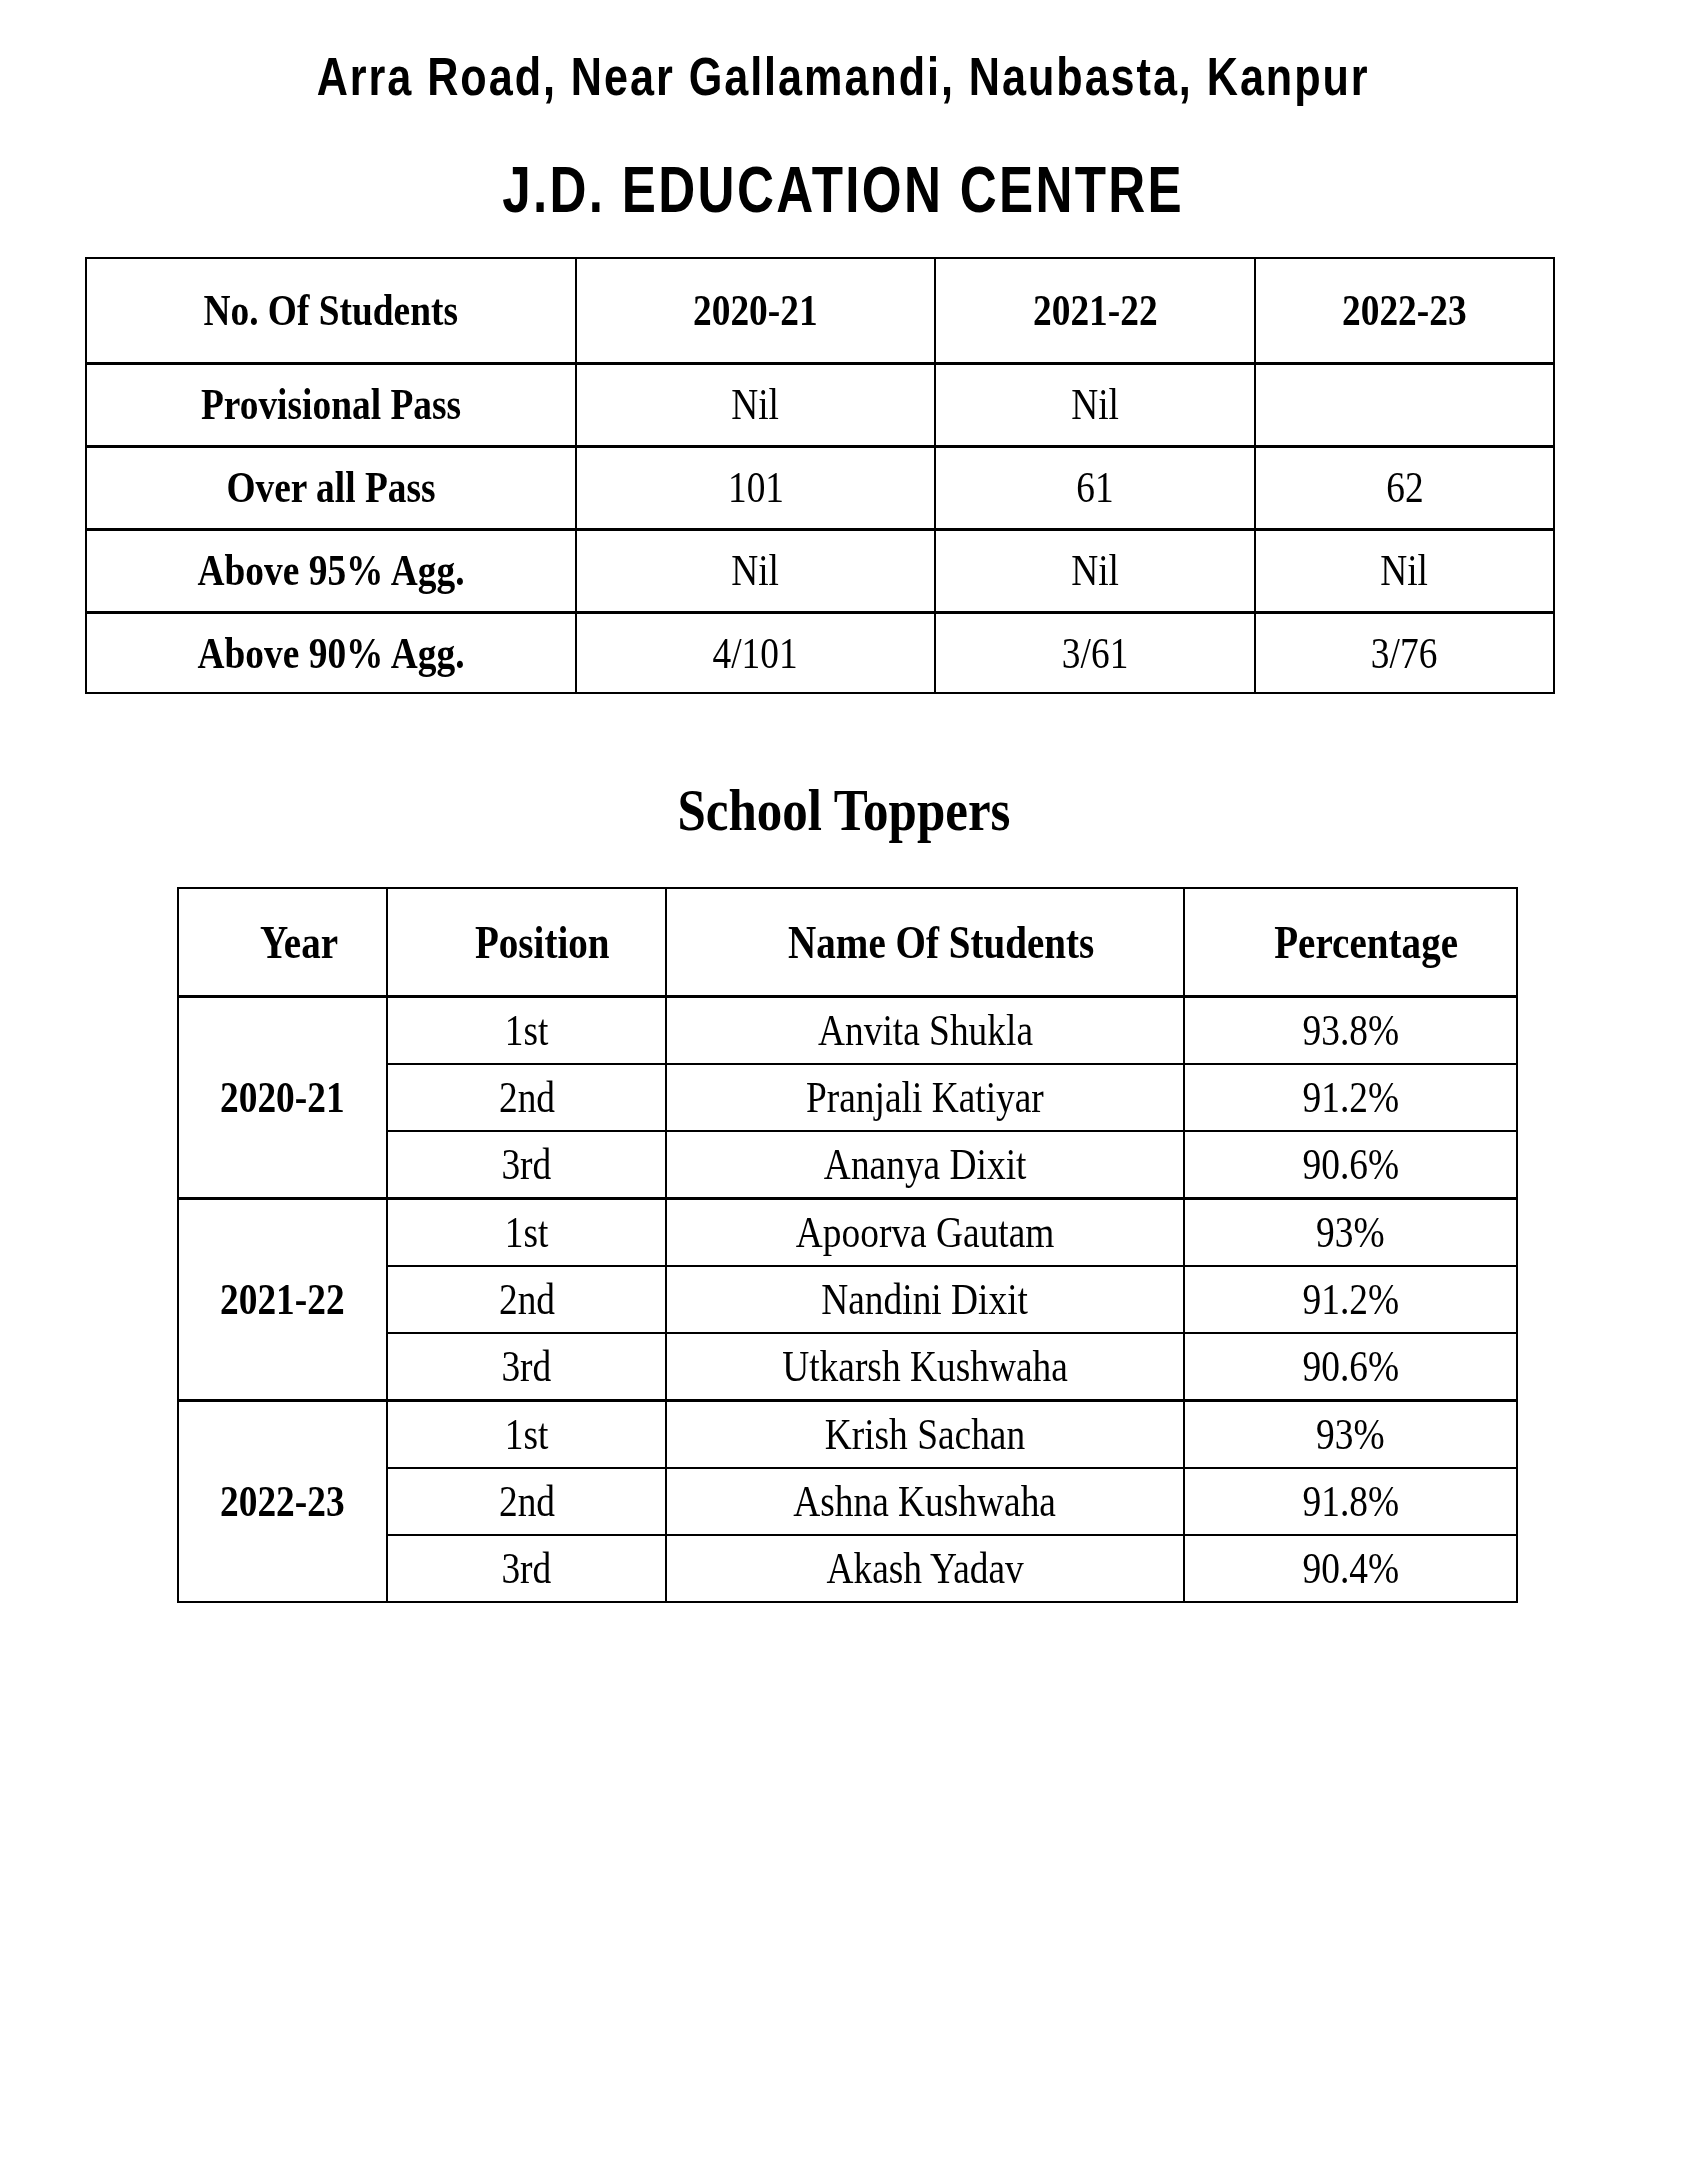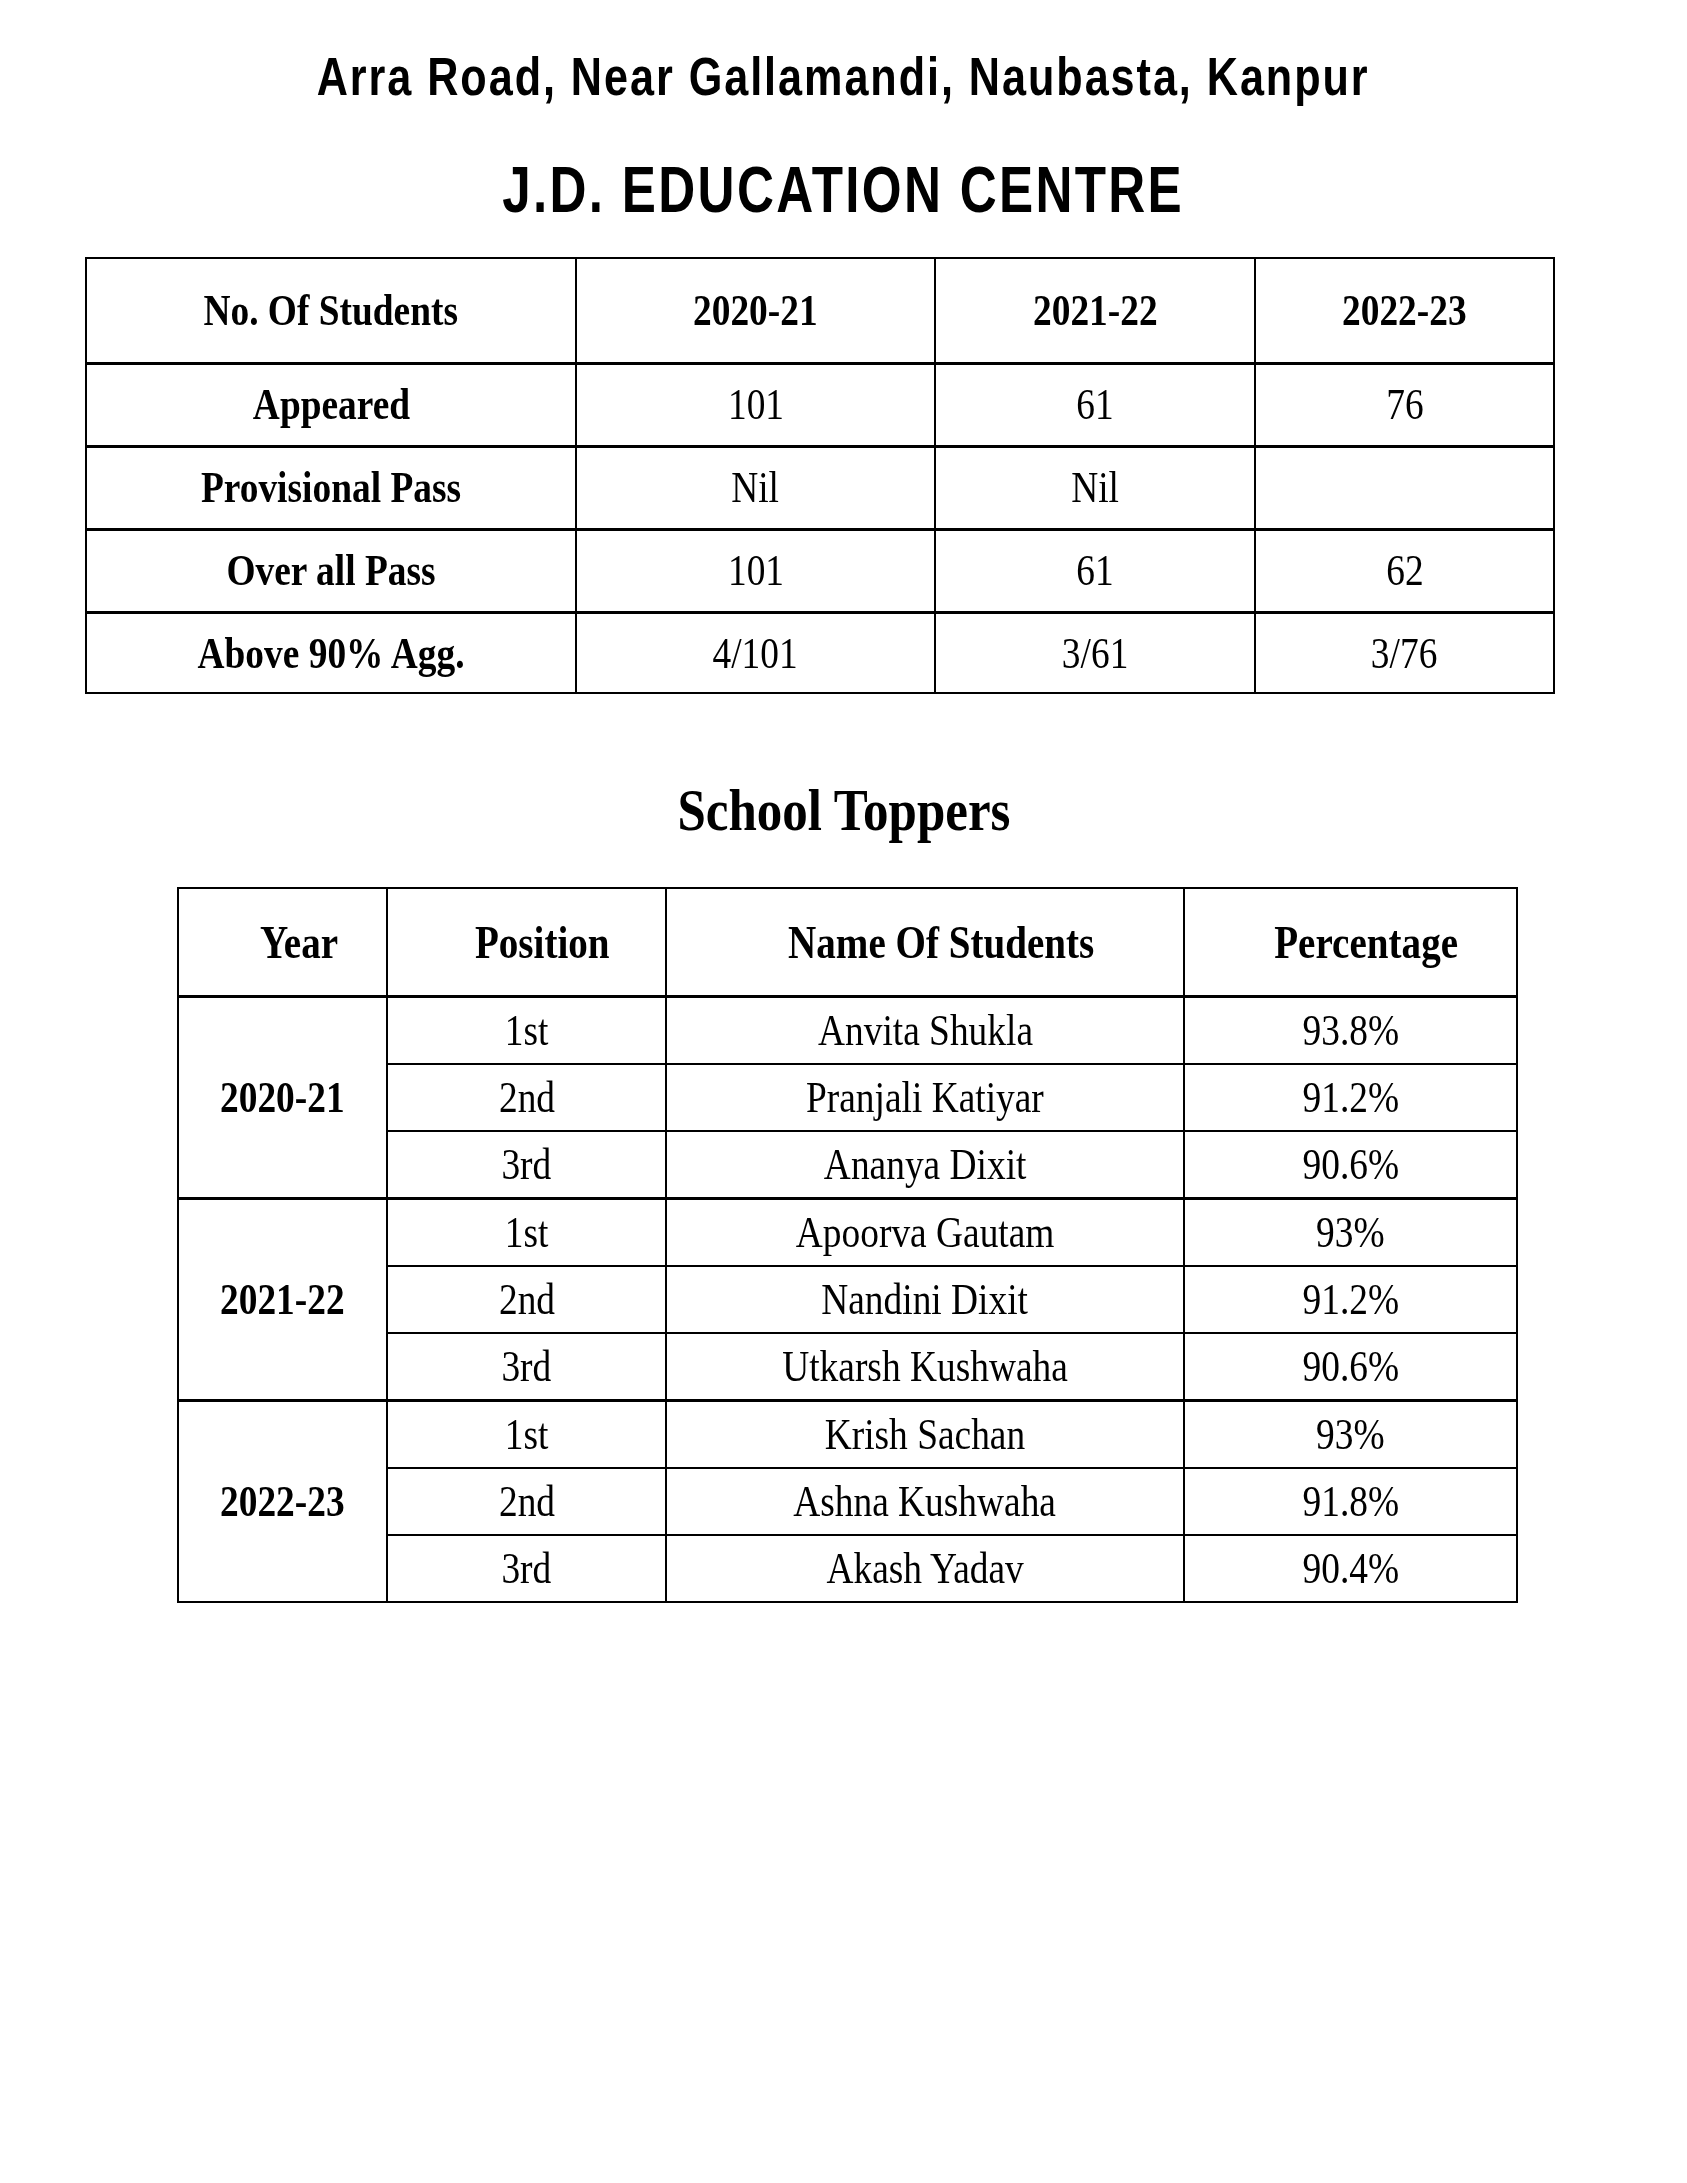--- a/index.html
+++ b/index.html
@@ -95,36 +95,36 @@
         <col style="width:299px">
     </colgroup>
     <tbody>
         <tr class="r-head">
       <th><span class="cx">No. Of Students</span></th>
       <th><span class="cx">2020-21</span></th>
       <th><span class="cx">2021-22</span></th>
       <th><span class="cx">2022-23</span></th>
     </tr>
     <tr class="r-std">
-      <td class="label"><span class="cx">Appeared</span></td>
-      <td><span class="cx">101</span></td>
-      <td><span class="cx">61</span></td>
-      <td><span class="cx">76</span></td>
-    </tr>
-    <tr class="r-std">
       <td class="label"><span class="cx">Provisional Pass</span></td>
       <td><span class="cx">Nil</span></td>
       <td><span class="cx">Nil</span></td>
       <td><span class="cx"></span></td>
     </tr>
     <tr class="r-std">
       <td class="label"><span class="cx">Over all Pass</span></td>
       <td><span class="cx">101</span></td>
       <td><span class="cx">61</span></td>
       <td><span class="cx">62</span></td>
+    </tr>
+    <tr class="r-std">
+      <td class="label"><span class="cx">Above 95% Agg.</span></td>
+      <td><span class="cx">Nil</span></td>
+      <td><span class="cx">Nil</span></td>
+      <td><span class="cx">Nil</span></td>
     </tr>
     <tr class="r-std2">
       <td class="label"><span class="cx">Above 90% Agg.</span></td>
       <td><span class="cx">4/101</span></td>
       <td><span class="cx">3/61</span></td>
       <td><span class="cx">3/76</span></td>
     </tr>
   </tbody>
     </table>
 

